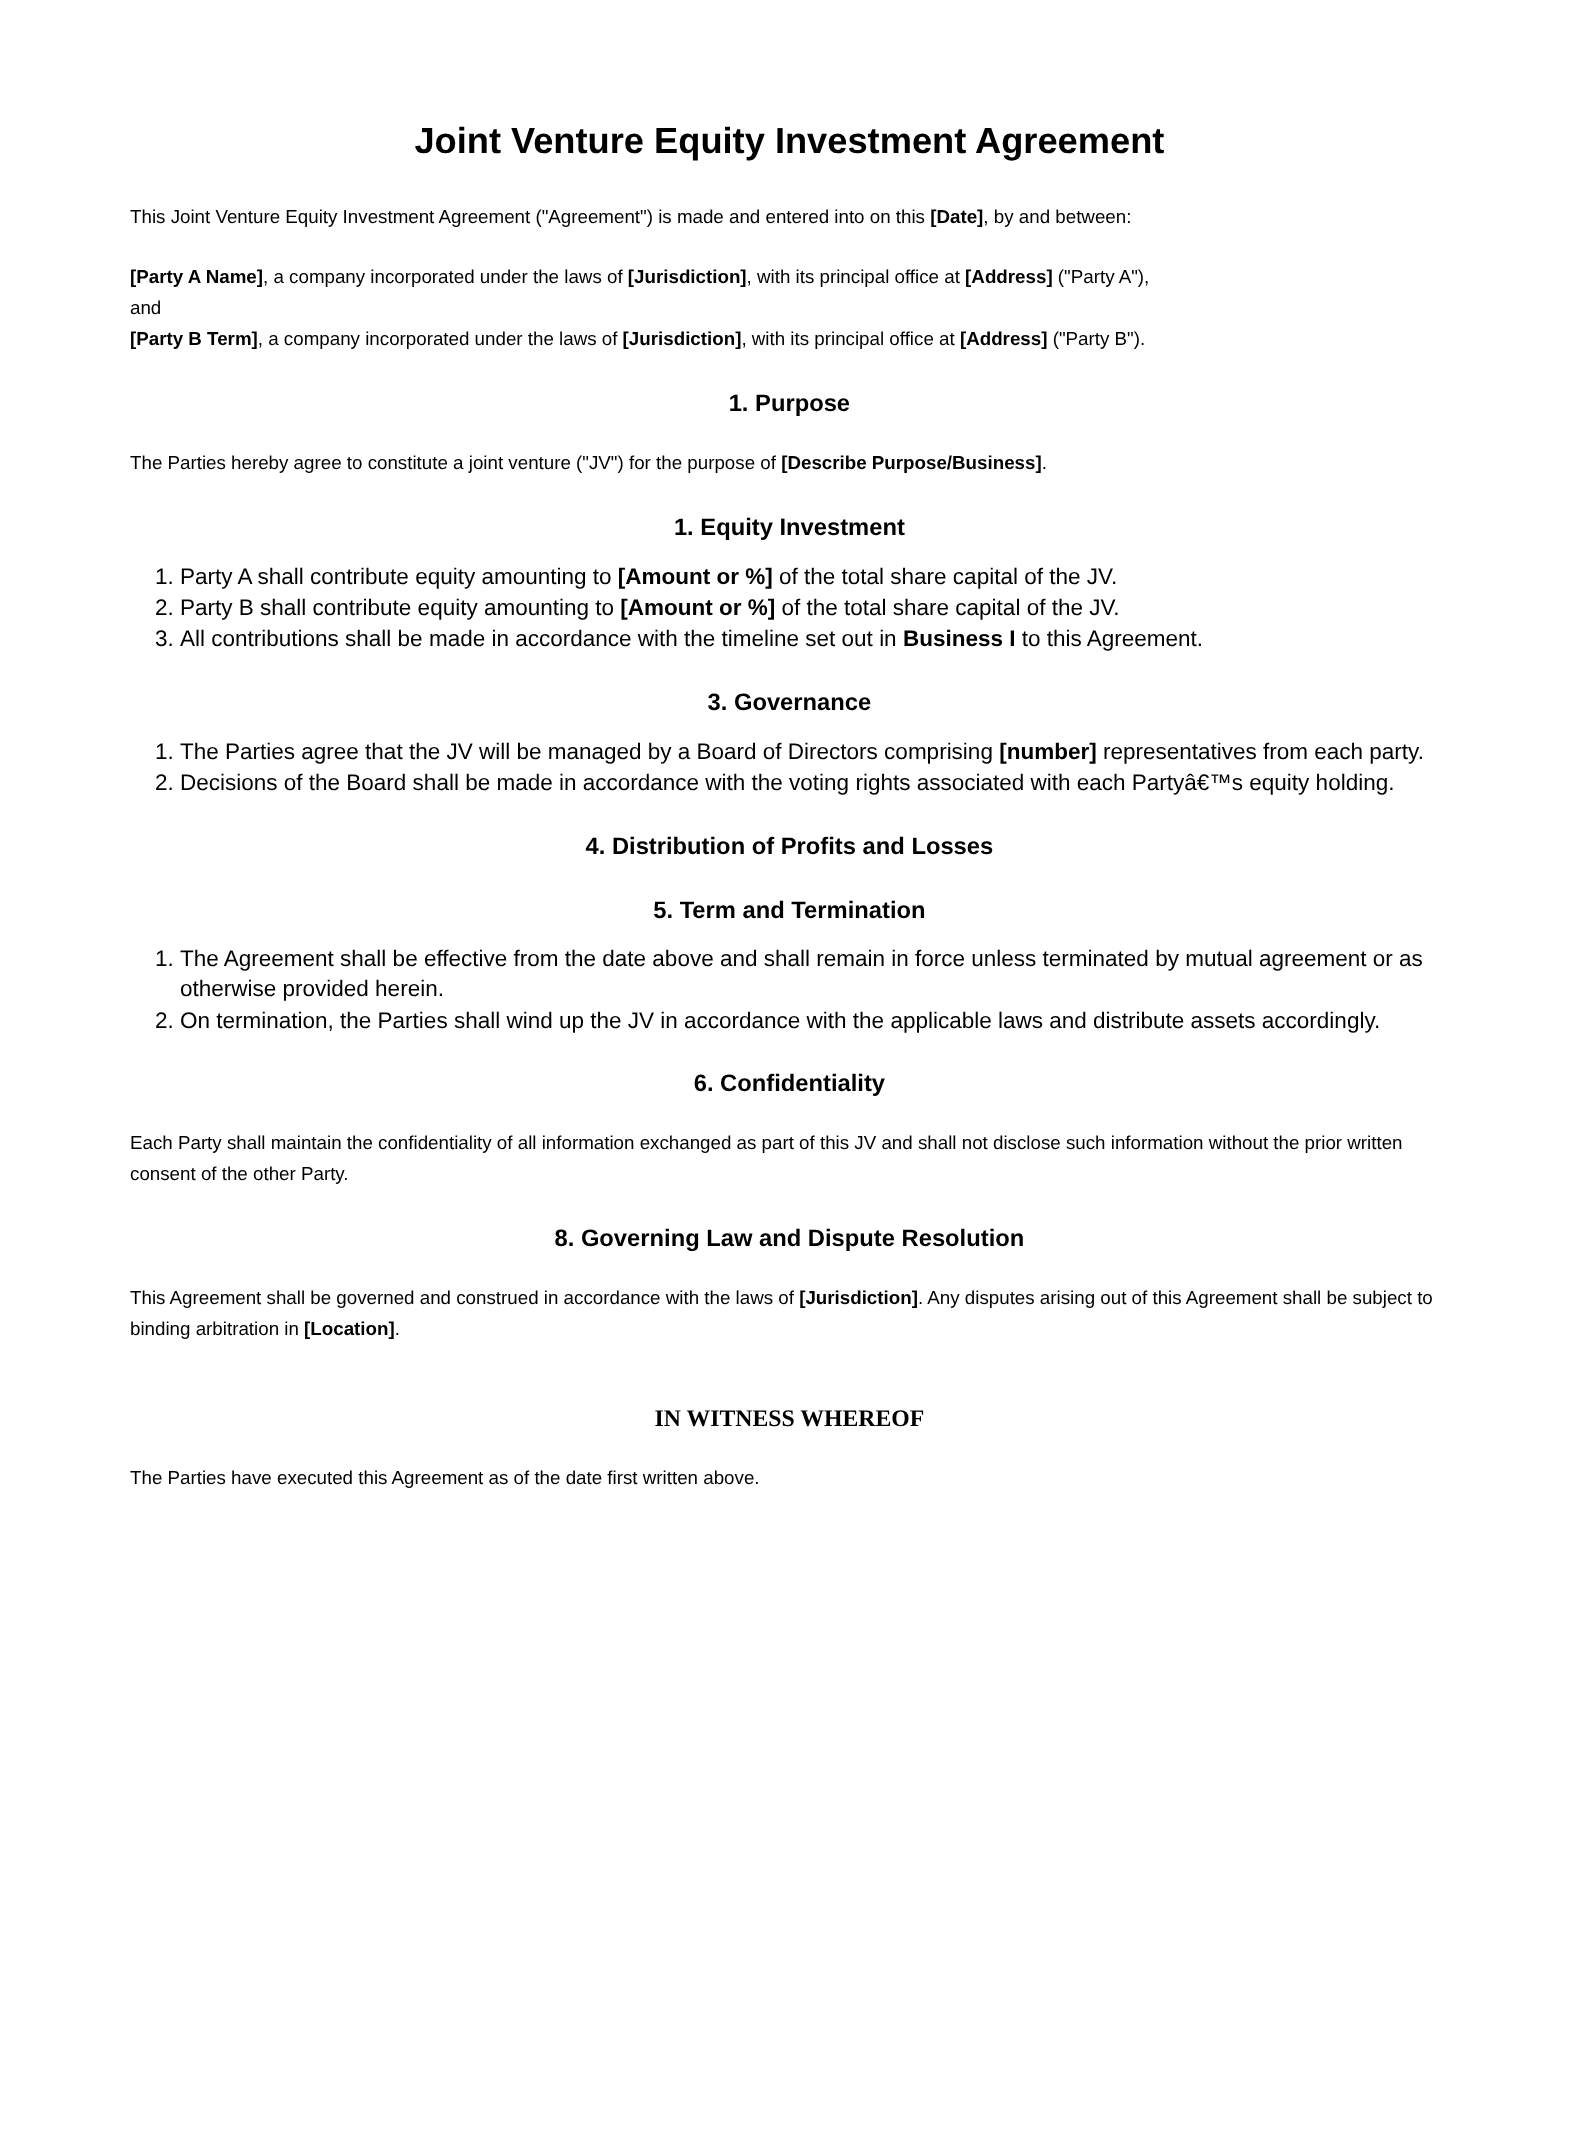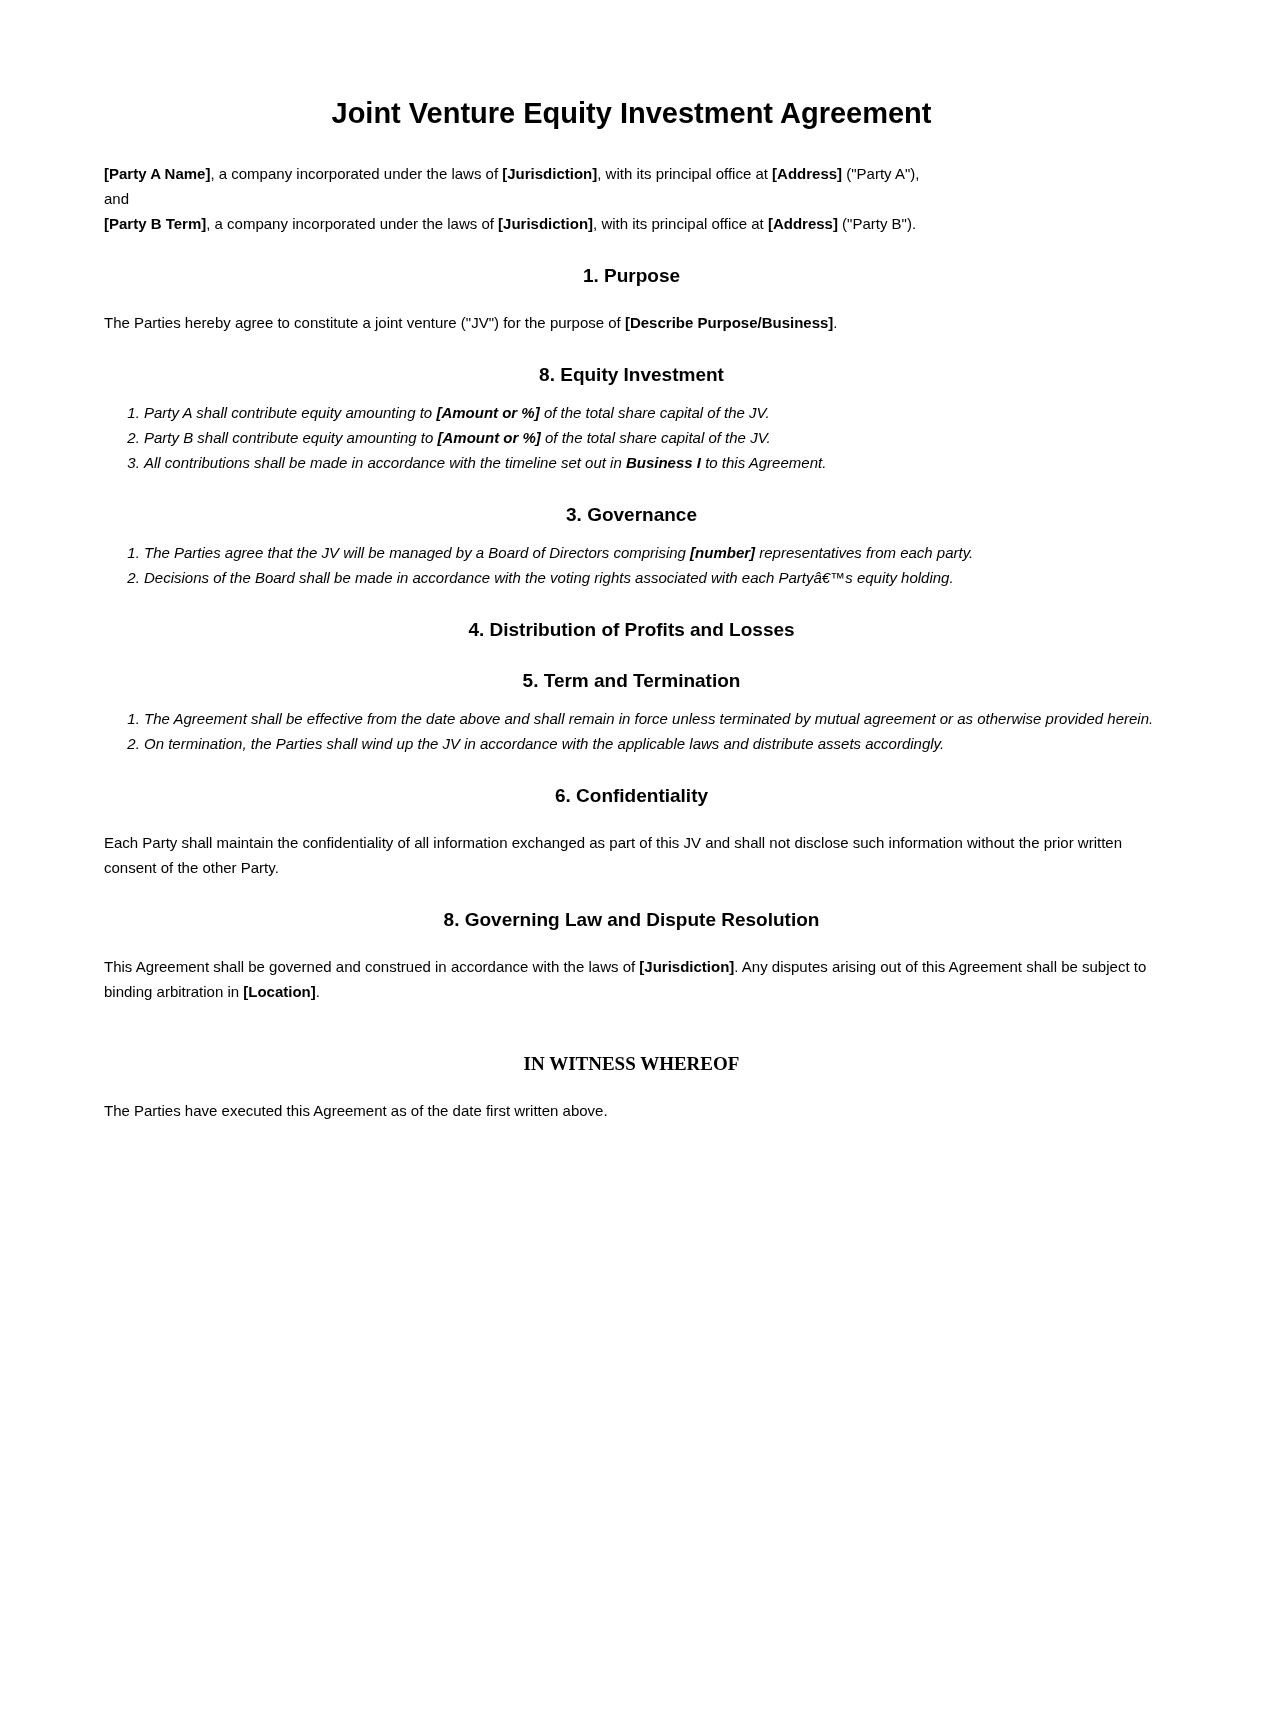--- a/index.html
+++ b/index.html
@@ -32,51 +32,51 @@
     margin: 23px 0;
   }
   h2 {
     font-size: 19px;
     line-height: 23px;
     font-weight: 700;
     margin: 28px 0 15px 0;
     text-align: center;
   }
   ol {
-    font-size: 15px;
+    font-size: 18px;
     line-height: 24px;
     margin: 15px 0 23px 0;
     padding-left: 40px;
-    font-style: italic;
   }
   li {
     margin: 1px 0;
   }
   strong {
     font-weight: 700;
   }
   .witness-heading {
     margin-top: 48px;
     font-family: Liberation Serif, serif;
   }
 </style>
 </head>
 <body>
 
 <article class="page">
 
   <h1>Joint Venture Equity Investment Agreement</h1>
 
+  <p>This Joint Venture Equity Investment Agreement ("Agreement") is made and entered into on this <strong>[Date]</strong>, by and between:</p>
 
   <p><strong>[Party A Name]</strong>, a company incorporated under the laws of <strong>[Jurisdiction]</strong>, with its principal office at <strong>[Address]</strong> ("Party A"),<br>and<br><strong>[Party B Term]</strong>, a company incorporated under the laws of <strong>[Jurisdiction]</strong>, with its principal office at <strong>[Address]</strong> ("Party B").</p>
 
   <h2>1. Purpose</h2>
   <p>The Parties hereby agree to constitute a joint venture ("JV") for the purpose of <strong>[Describe Purpose/Business]</strong>.</p>
 
-  <h2>8. Equity Investment</h2>
+  <h2>1. Equity Investment</h2>
   <ol>
       <li>Party A shall contribute equity amounting to <strong>[Amount or %]</strong> of the total share capital of the JV.</li>
       <li>Party B shall contribute equity amounting to <strong>[Amount or %]</strong> of the total share capital of the JV.</li>
       <li>All contributions shall be made in accordance with the timeline set out in <strong>Business I</strong> to this Agreement.</li>
     </ol>
 
   <h2>3. Governance</h2>
   <ol>
       <li>The Parties agree that the JV will be managed by a Board of Directors comprising <strong>[number]</strong> representatives from each party.</li>
       <li>Decisions of the Board shall be made in accordance with the voting rights associated with each Partyâ€™s equity holding.</li>

